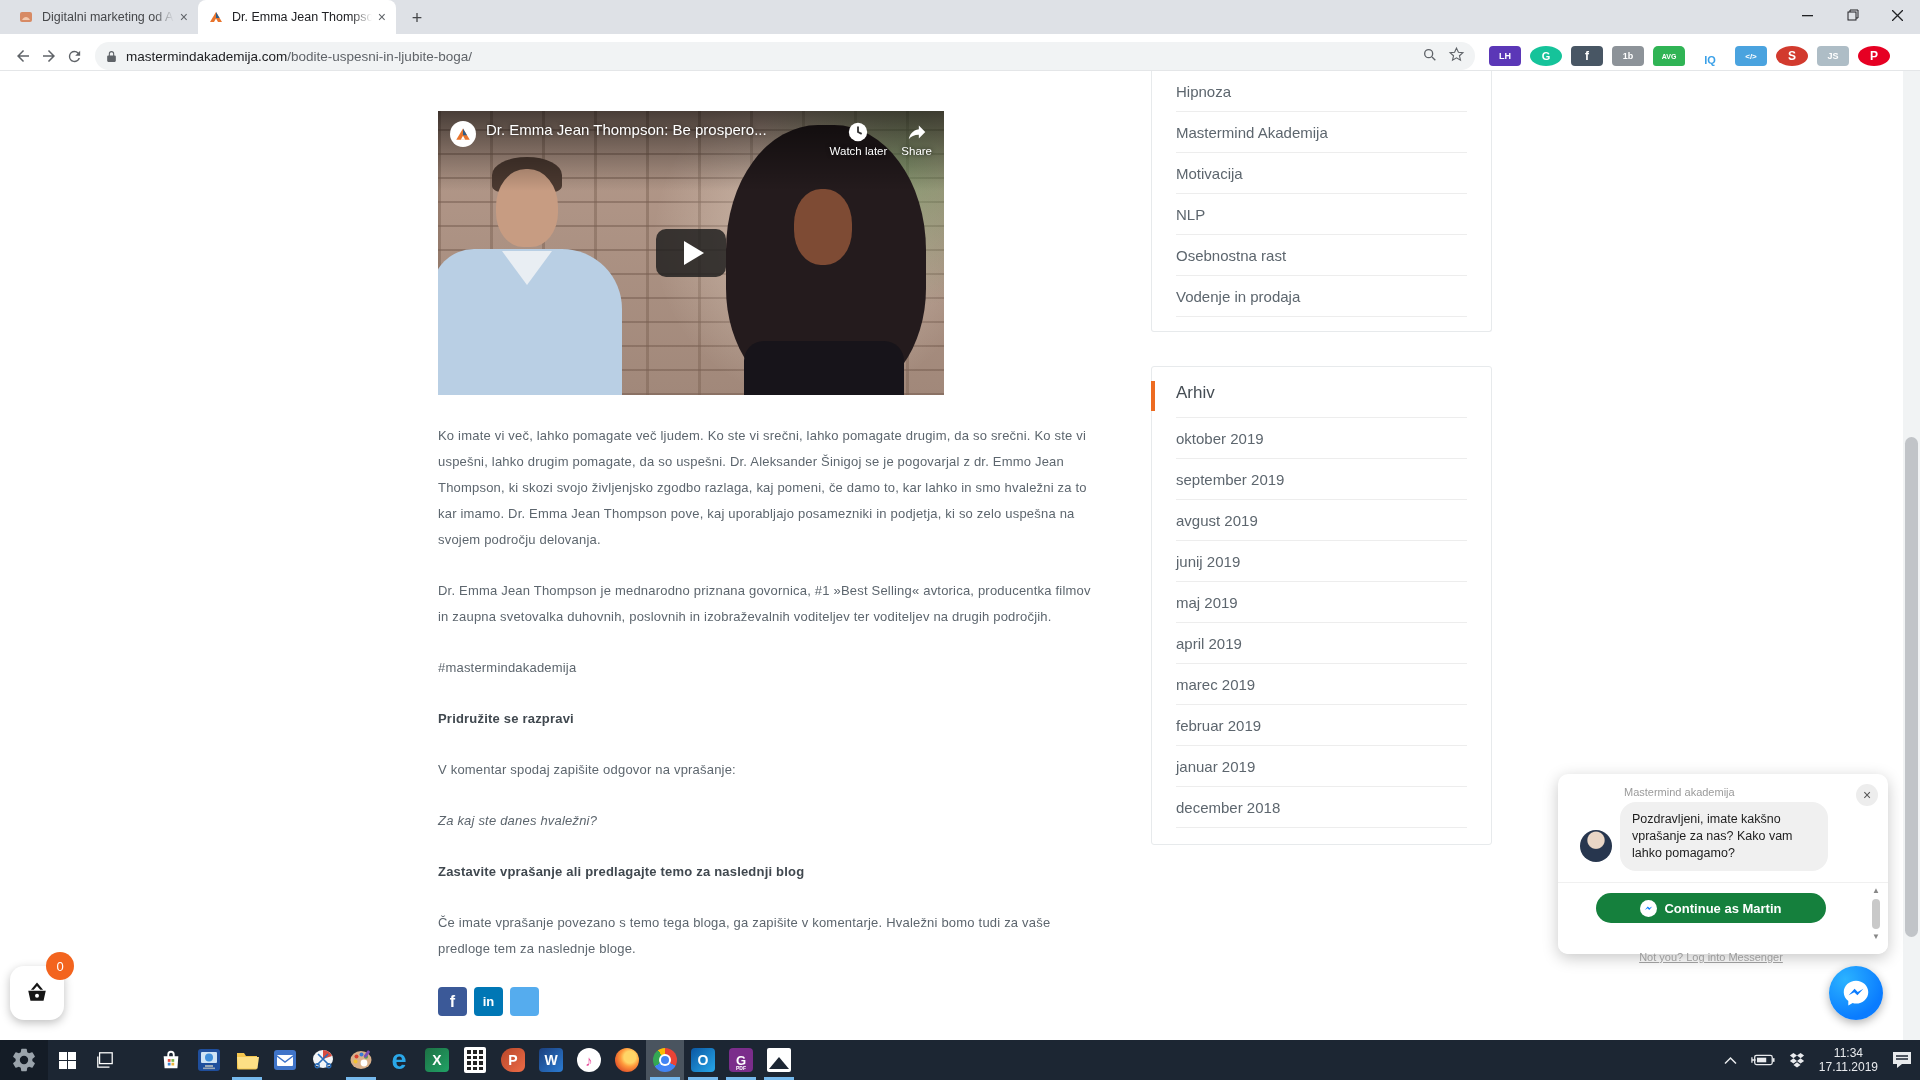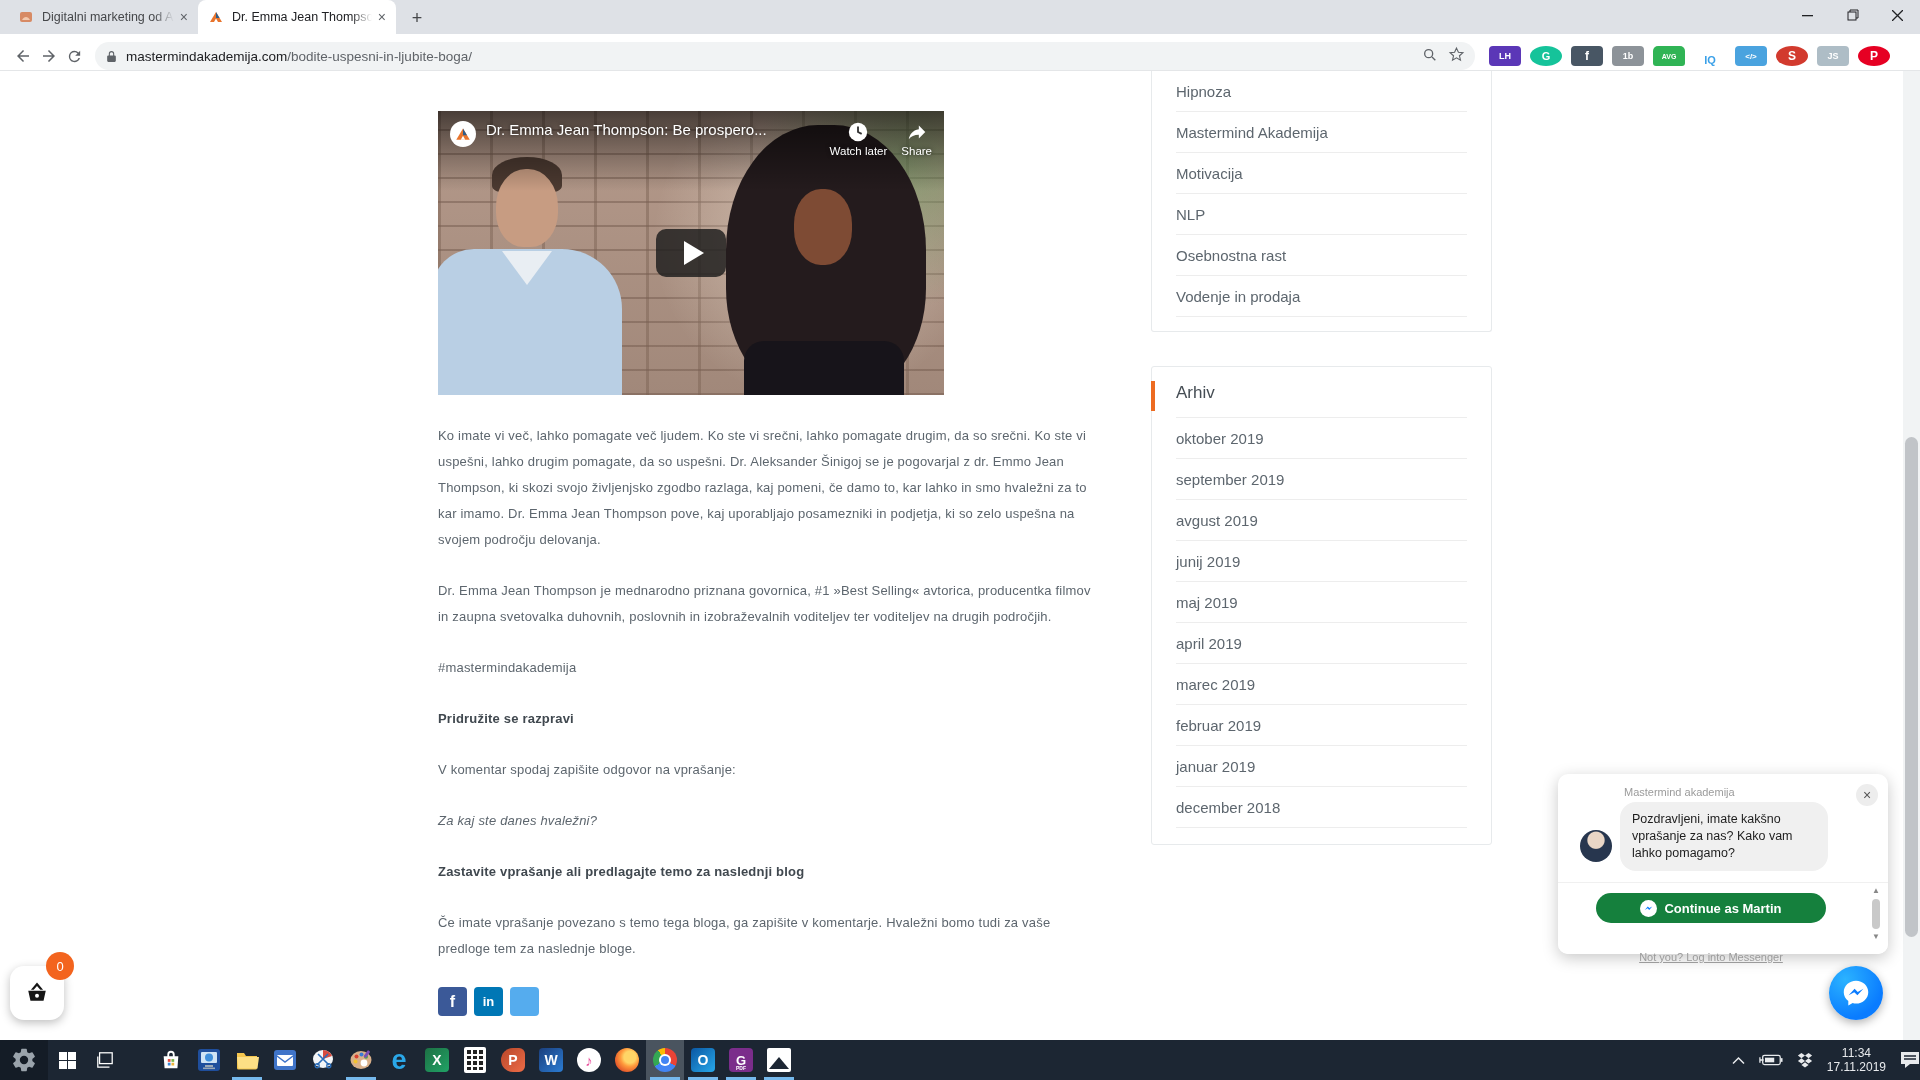--- a/index.html
+++ b/index.html
@@ -100,21 +100,21 @@
   .mw-sb .th { width:8px; height:30px; margin:3px auto; background:#c9c9c9; border-radius:4px; }
   .msgr-fab { position:absolute; left:1829px; top:966px; width:54px; height:54px; border-radius:50%; background:radial-gradient(circle at 30% 25%, #2bb3ff, #0a7cff 70%); box-shadow:0 3px 10px rgba(0,0,0,.3); display:flex; align-items:center; justify-content:center; }
 
   
   .taskbar { position:absolute; left:0; bottom:0; width:1920px; height:40px; background:#1c2633; display:flex; align-items:center; }
   .tile { width:38px; height:40px; display:flex; align-items:center; justify-content:center; position:relative; flex:0 0 38px; }
   .tile.w48 { width:48px; flex:0 0 48px; background:#141c26; }
   .tile.open::after { content:""; position:absolute; left:4px; right:4px; bottom:0; height:3px; background:#76b9ed; }
   .tile.activeapp { background:#4a545f; }
   .lt { width:24px; height:24px; border-radius:4px; color:#fff; font-weight:bold; font-size:14px; display:flex; align-items:center; justify-content:center; }
-  .tray { margin-left:auto; display:flex; align-items:center; gap:14px; padding-right:0; color:#e8eaed; }
+  .tray { margin-left:auto; display:flex; align-items:center; gap:14px; padding-right:8px; color:#e8eaed; }
   .clock { font-size:12px; line-height:14px; text-align:center; }
   .gap-apps { width:28px; flex:0 0 28px; }
 
   .calcgrid { width:22px; height:26px; background:#fff; border-radius:2px; padding:3px 3px; display:grid; grid-template-columns:repeat(3,1fr); gap:2px; }
   .calcgrid i { background:#222; }
   .photo-ic { width:24px; height:24px; background:#fff; border-radius:2px; position:relative; overflow:hidden; }
   .photo-ic::after { content:""; position:absolute; left:2px; bottom:3px; border-left:10px solid transparent; border-right:10px solid transparent; border-bottom:12px solid #1c2633; }
   .gpdf { position:relative; } .gpdf small { position:absolute; bottom:1px; left:0; right:0; font-size:5px; text-align:center; }
 </style>
 </head>

